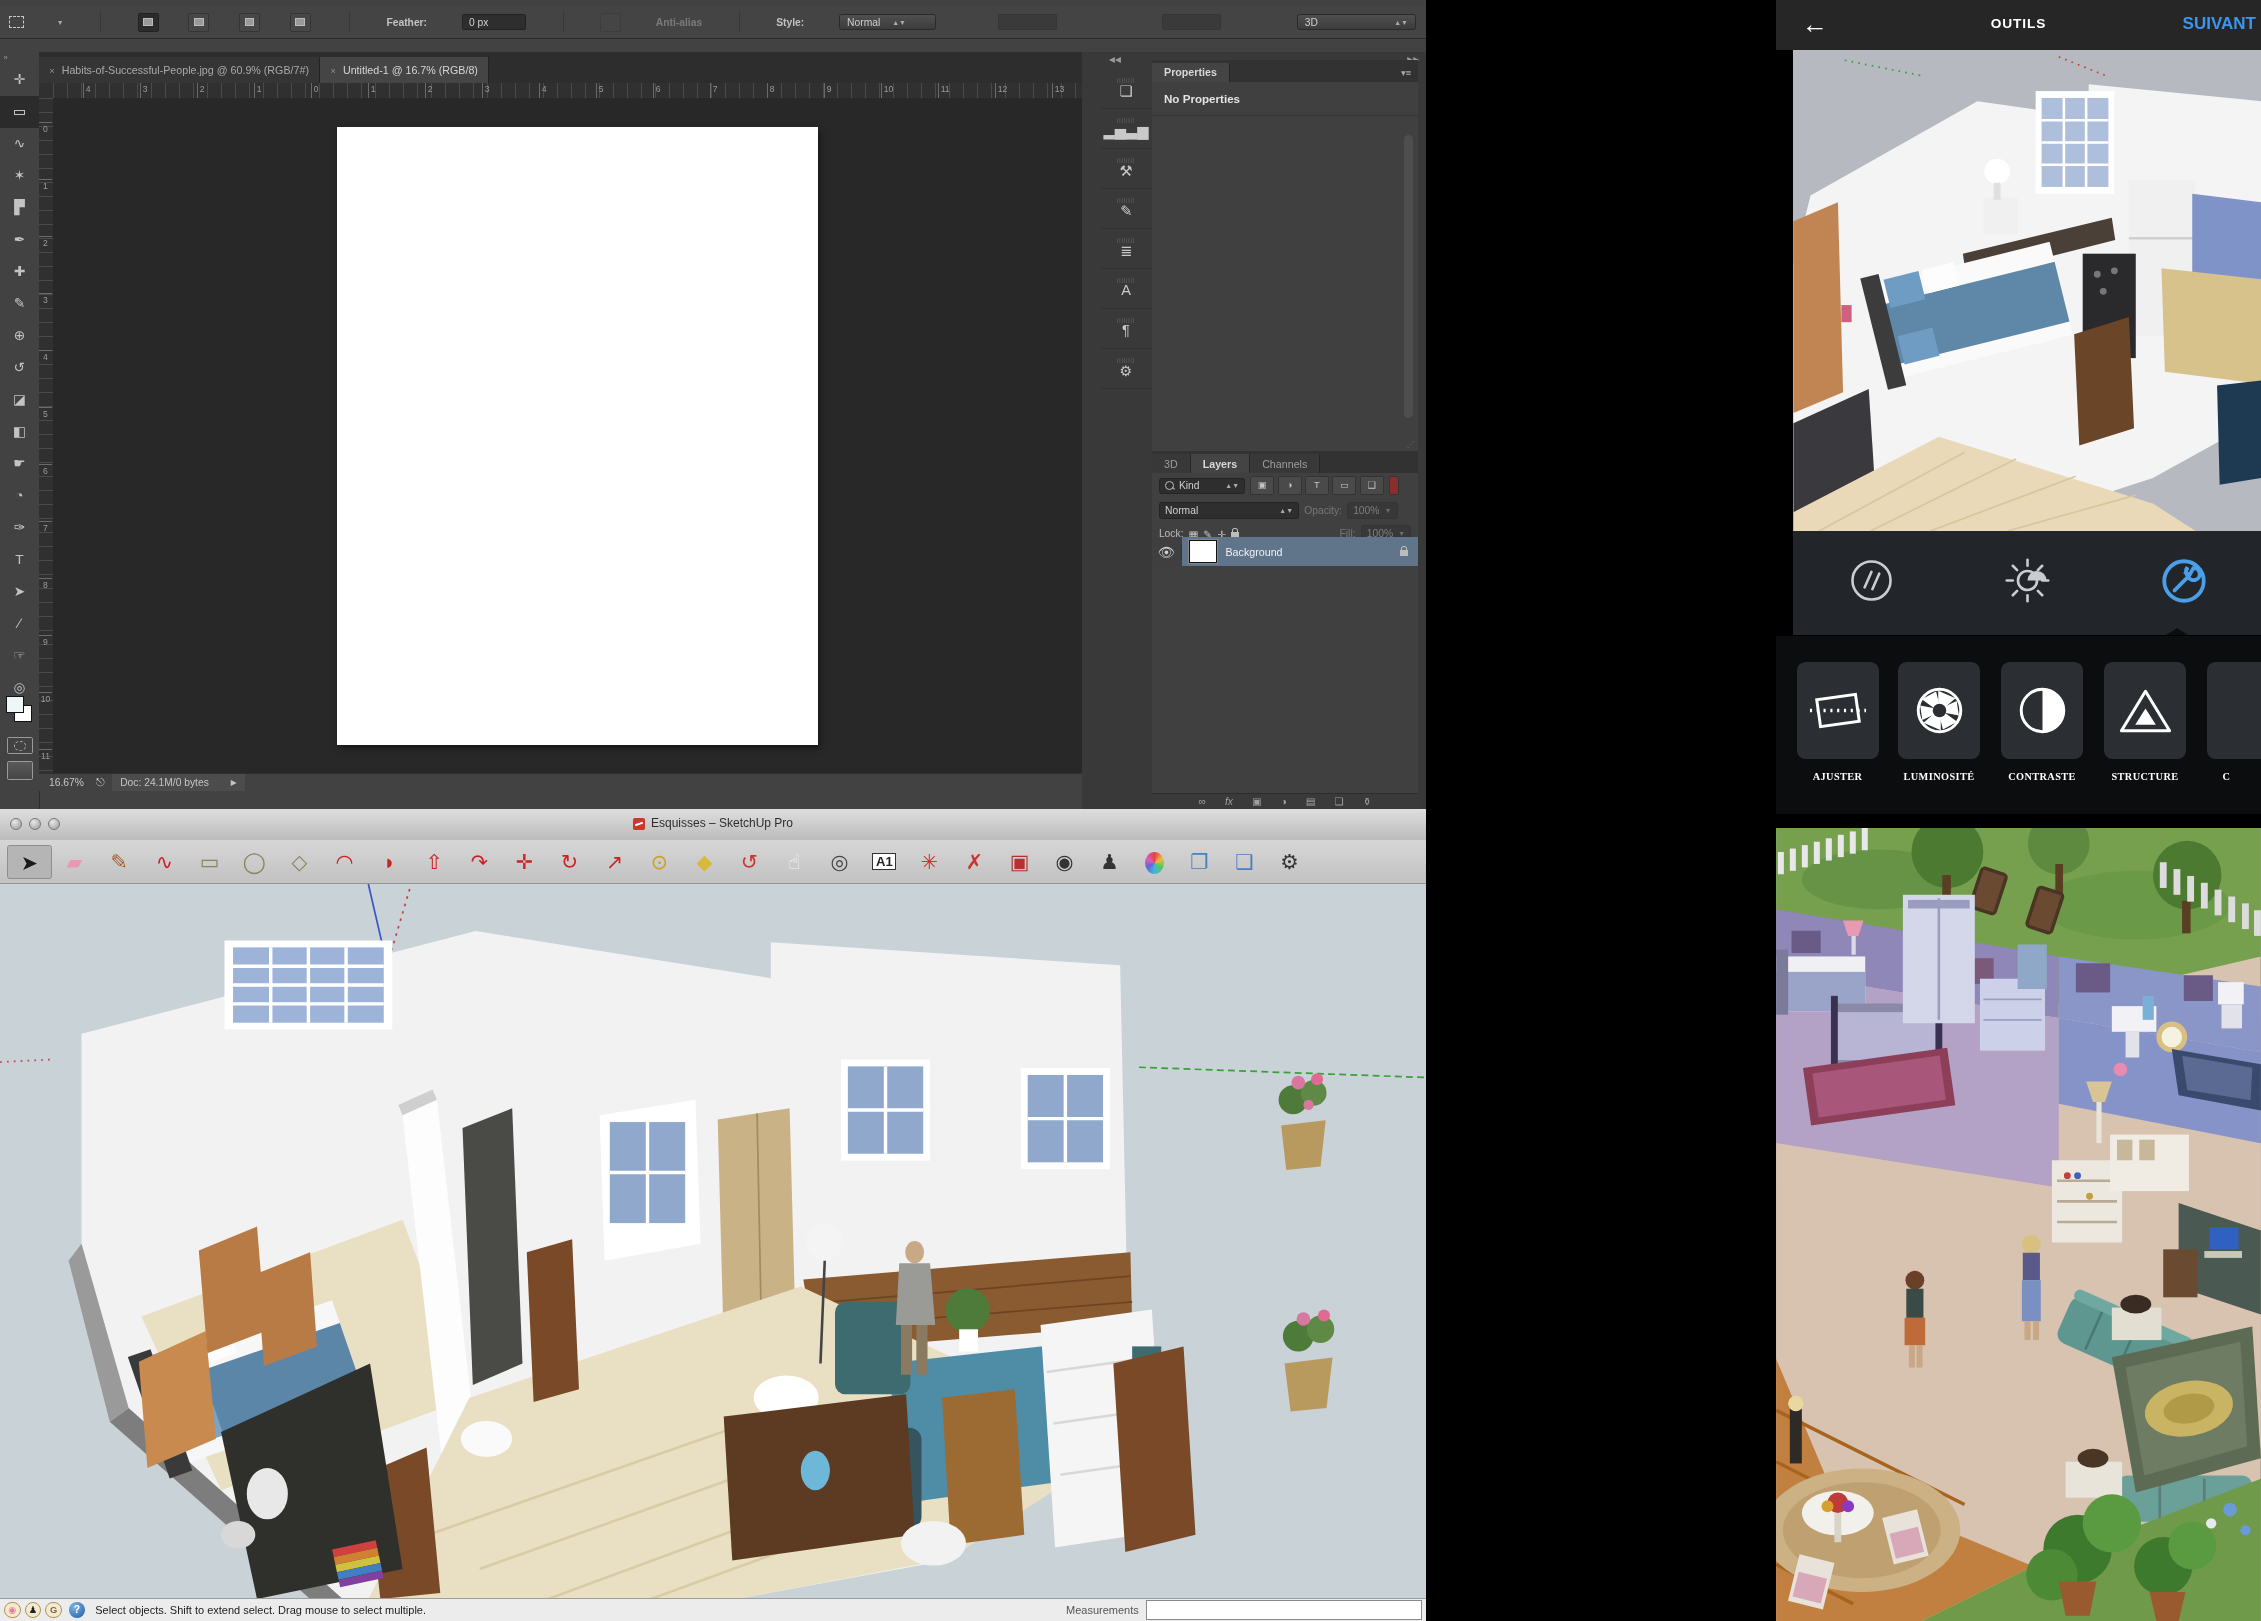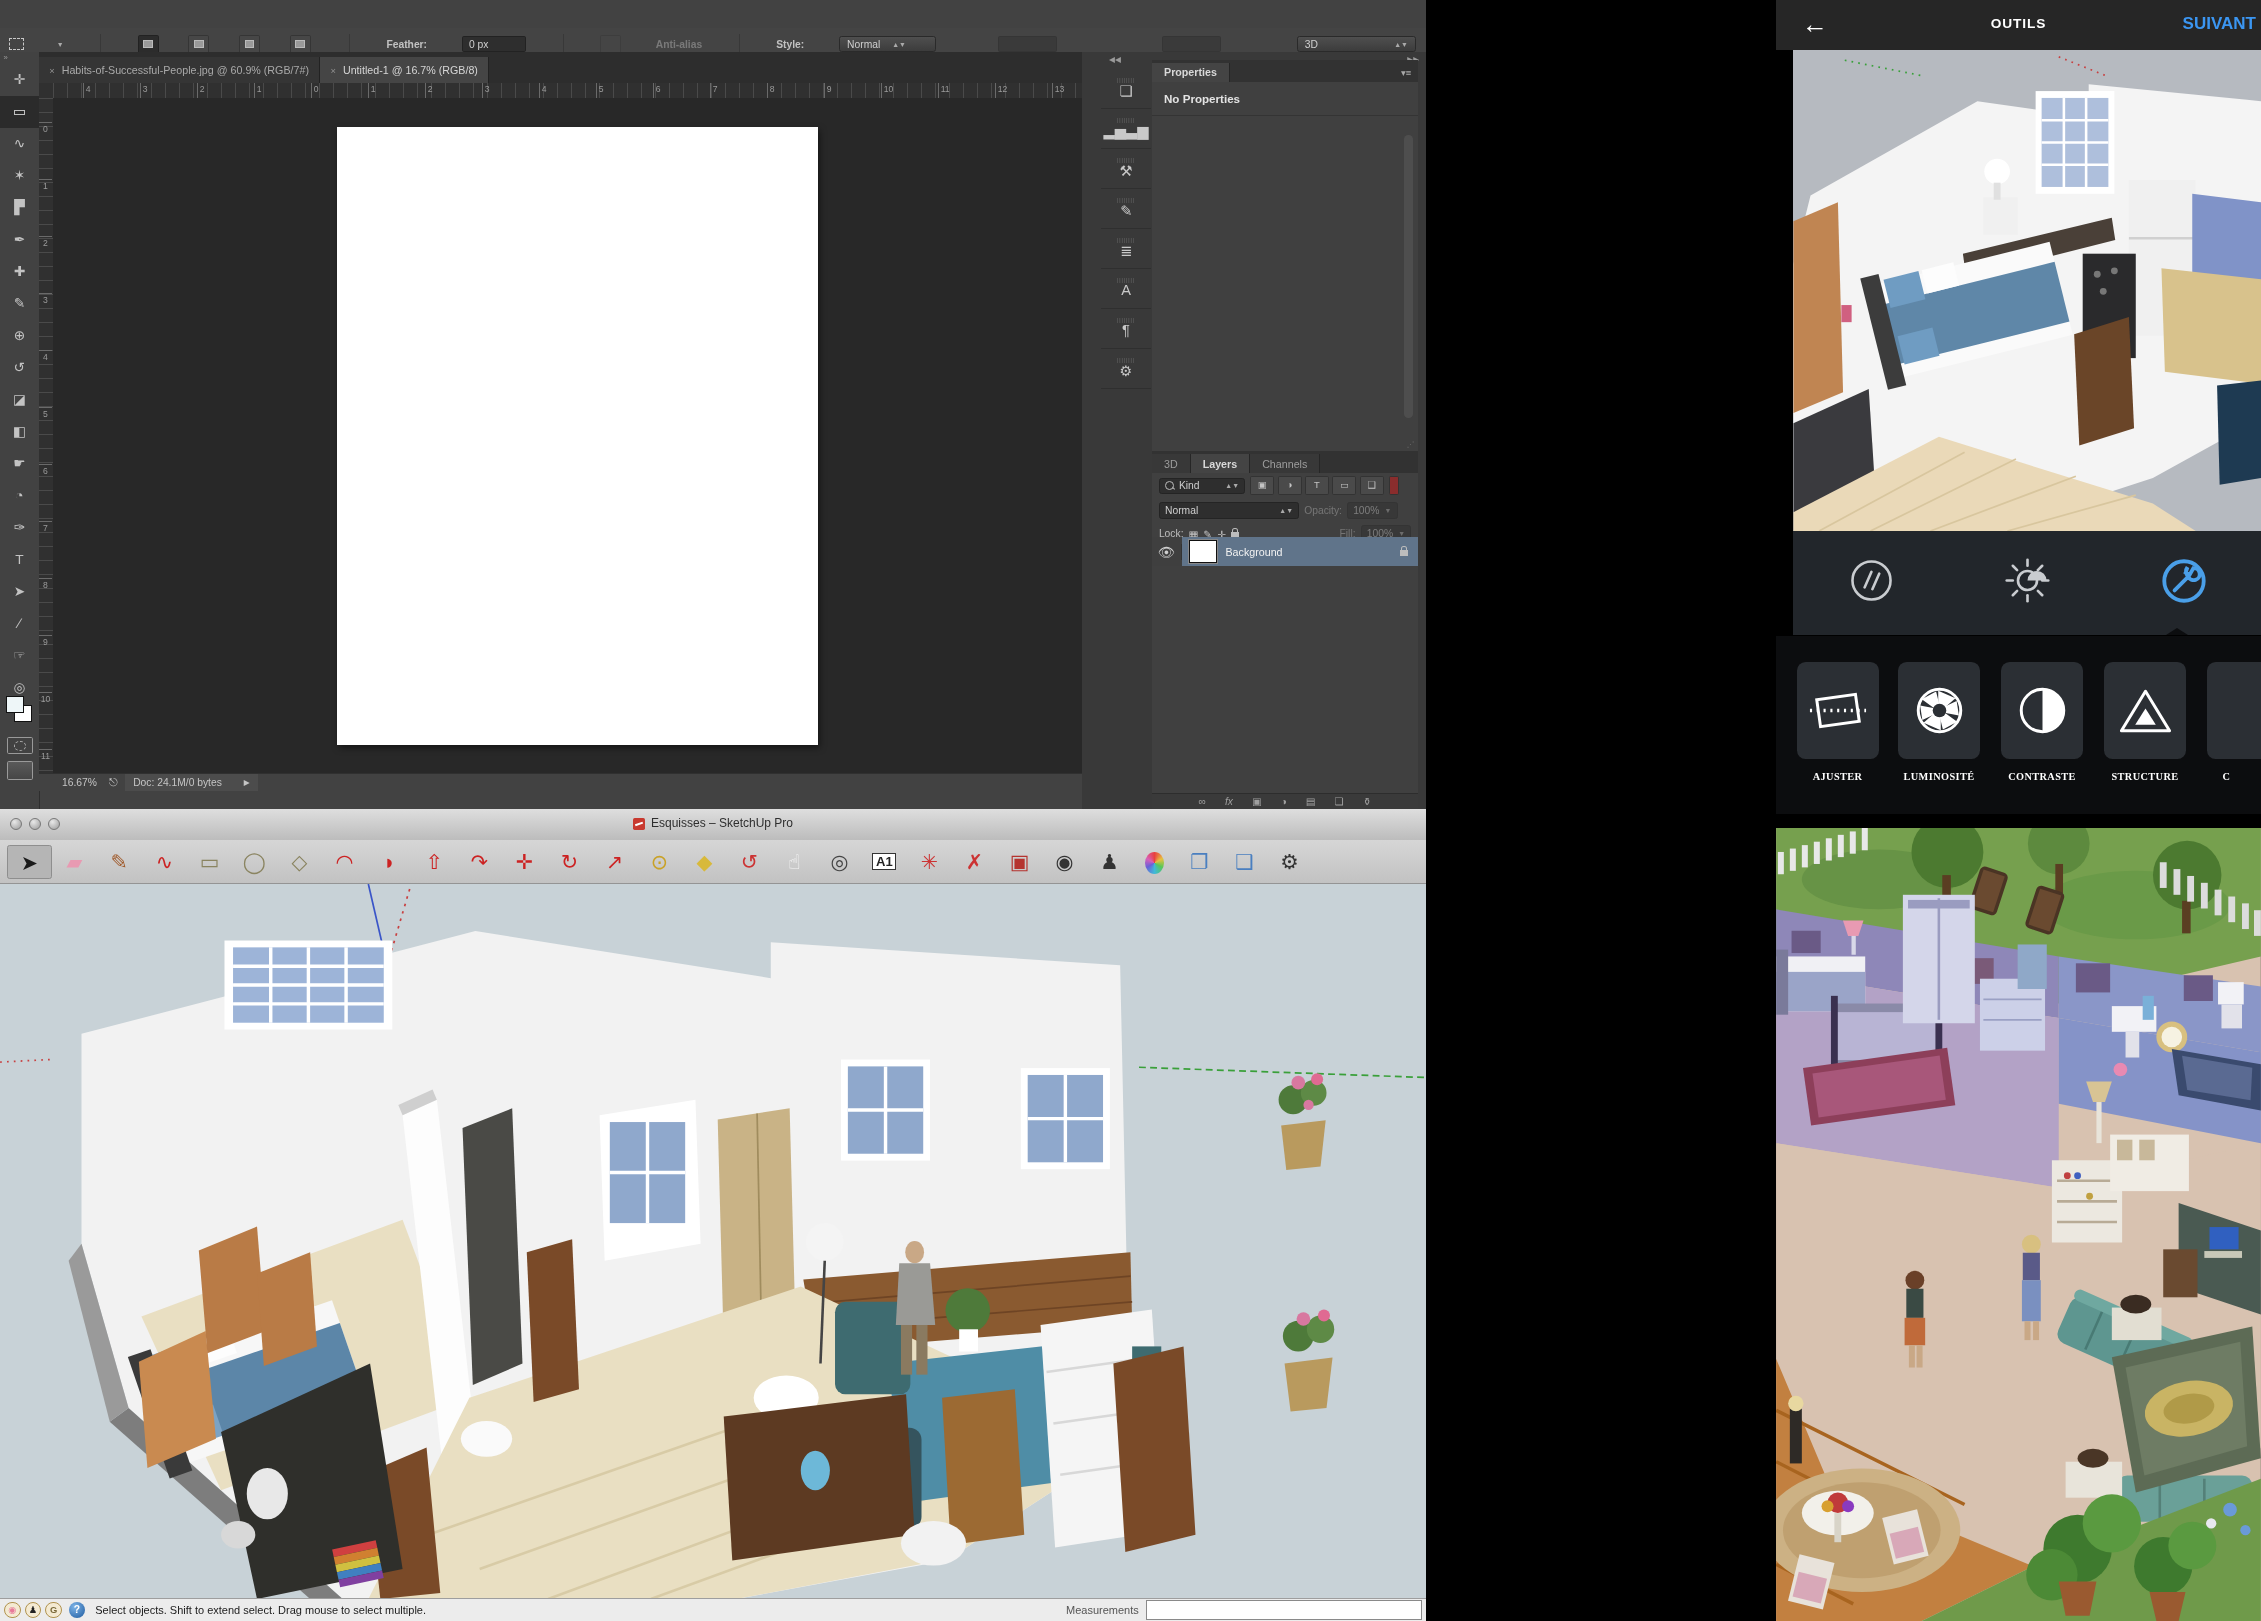--- a/index.html
+++ b/index.html
@@ -5,21 +5,21 @@
   html,body{margin:0;padding:0;background:#000;}
   #root{position:relative;width:2261px;height:1621px;overflow:hidden;background:#000;
         font-family:"Liberation Sans","DejaVu Sans",sans-serif;-webkit-font-smoothing:antialiased;}
   .ic{display:inline-block;text-align:center;}
 
   
   #ps{position:absolute;left:0;top:0;width:1426px;height:809px;background:#424242;overflow:hidden;}
   .ps-titlebar{position:absolute;left:0;top:0;width:100%;height:20.6px;background:linear-gradient(#535353,#3d3d3d);border-bottom:0.9px solid #282828;}
   .tl{position:absolute;top:5.1px;width:11px;height:11px;border-radius:50%;background:radial-gradient(circle at 35% 30%,#d7dce2,#878d94);border:0.9px solid #55595e;box-sizing:border-box;}
   .ps-title{width:100%;text-align:center;line-height:19.7px;font-size:11px;font-weight:bold;color:#c9c9c9;}
-  .ps-options{position:absolute;left:0;top:28px;width:100%;height:32px;background:#444444;border-bottom:0.9px solid #2b2b2b;display:flex;align-items:center;color:#b9b9b9;font-size:10.3px;gap:28px;}
+  .ps-options{position:absolute;left:0;top:6px;width:100%;height:32px;background:#444444;border-bottom:0.9px solid #2b2b2b;display:flex;align-items:center;color:#b9b9b9;font-size:10.3px;gap:28px;}
   .opt-lbl{color:#c2c2c2;font-weight:bold;font-size:10.3px;}
   .opt-field{background:#2e2e2e;border:0.9px solid #222;border-radius:1.7px;color:#cfcfcf;padding:1.7px 6px;font-size:10.3px;}
   .opt-drop{background:linear-gradient(#4f4f4f,#3c3c3c);border:0.9px solid #2a2a2a;border-radius:2.6px;color:#cfcfcf;padding:1.7px 6.9px;font-size:10.3px;display:inline-flex;align-items:center;gap:12px;}
   .caret{font-size:6.9px;color:#aaa;}
   .disabled{opacity:.42;}
   .marq-box{width:13px;height:9.4px;border:0.9px dashed #c8c8c8;display:inline-block;}
   .modebtn{width:19px;height:17px;border:0.9px solid #353535;border-radius:1.7px;background:#474747;display:inline-flex;align-items:center;justify-content:center;margin-right:1.7px;}
   .modebtn.pressed{background:#2c2c2c;border-color:#222;}
   .modebtn .sq{width:7.7px;height:6.9px;border:0.9px solid #bbb;background:#9a9a9a;}
   .vsep{width:0.9px;height:20.6px;background:#383838;margin:0 8.6px;}
@@ -257,21 +257,21 @@
           <div class="cell">10</div>
           <div class="cell">11</div>
         </div>
     </div>
 
     <div class="ps-docarea" data-name="document-area">
       <div class="ps-canvas" data-name="canvas-blank-document"></div>
     </div>
 
     <div class="ps-status" data-name="photoshop-status-bar">
-      <span style="margin-left:23px" data-name="zoom-level-field">16.67%</span>
+      <span style="margin-left:10px" data-name="zoom-level-field">16.67%</span>
       <span style="margin-left:12px;font-size:11px" data-name="share-icon">⎋</span>
       <span class="doc-chip">
           <span data-name="doc-size-info">Doc: 24.1M/0 bytes</span>
           <span style="font-size:7.7px" data-name="status-expand-icon">▶</span>
         </span>
     </div>
 
     <div class="ps-dock" data-name="photoshop-panel-dock">
       <div class="dock-arrows">
         <span style="position:absolute;left:27px" data-name="collapse-panels-icon">◀◀</span>

